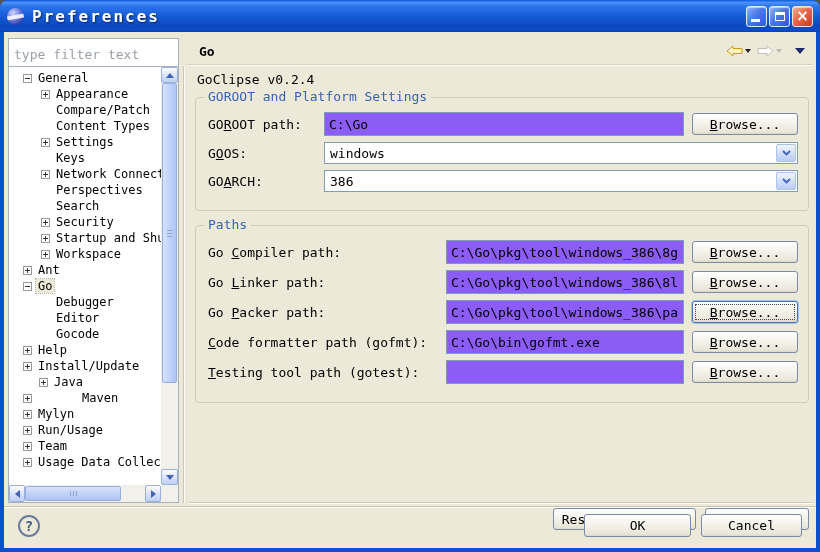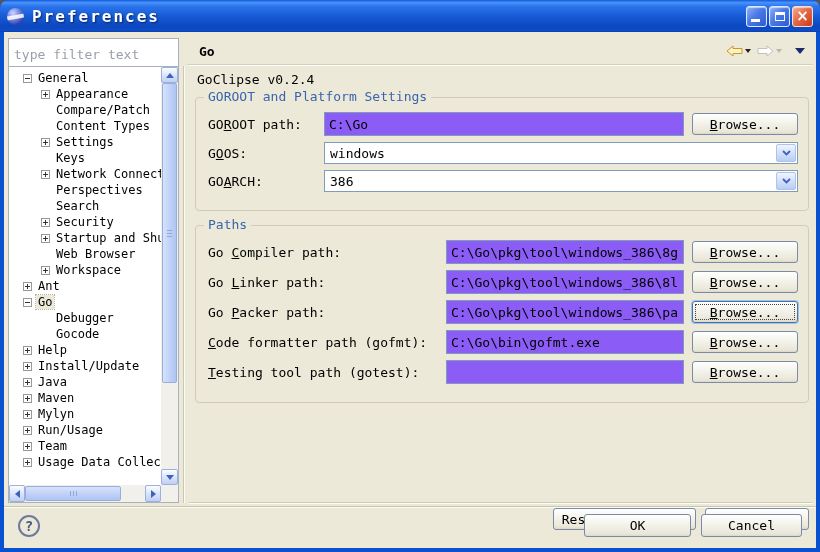--- a/index.html
+++ b/index.html
@@ -174,56 +174,56 @@
           </div>
           <div class="tree-item" style="padding-left: 32px;">
             <span class="expander plus"></span>
             <span class="t-label">Security</span>
           </div>
           <div class="tree-item" style="padding-left: 32px;">
             <span class="expander plus"></span>
             <span class="t-label">Startup and Shu</span>
           </div>
           <div class="tree-item" style="padding-left: 32px;">
-            <span class="expander none"></span>
-            <span class="t-label">Web Browser</span>
-          </div>
-          <div class="tree-item" style="padding-left: 32px;">
             <span class="expander plus"></span>
             <span class="t-label">Workspace</span>
           </div>
           <div class="tree-item" style="padding-left: 14px;">
             <span class="expander plus"></span>
             <span class="t-label">Ant</span>
           </div>
           <div class="tree-item selected" style="padding-left: 14px;">
             <span class="expander minus"></span>
             <span class="t-label">Go</span>
           </div>
           <div class="tree-item" style="padding-left: 32px;">
             <span class="expander none"></span>
             <span class="t-label">Debugger</span>
           </div>
           <div class="tree-item" style="padding-left: 32px;">
             <span class="expander none"></span>
+            <span class="t-label">Editor</span>
+          </div>
+          <div class="tree-item" style="padding-left: 32px;">
+            <span class="expander none"></span>
             <span class="t-label">Gocode</span>
           </div>
           <div class="tree-item" style="padding-left: 14px;">
             <span class="expander plus"></span>
             <span class="t-label">Help</span>
           </div>
           <div class="tree-item" style="padding-left: 14px;">
             <span class="expander plus"></span>
             <span class="t-label">Install/Update</span>
           </div>
-          <div class="tree-item" style="padding-left: 14px;">
+          <div class="tree-item" style="padding-left: 30px;">
             <span class="expander plus"></span>
             <span class="t-label">Java</span>
           </div>
-          <div class="tree-item" style="padding-left: 14px;">
+          <div class="tree-item" style="padding-left: 14px; gap: 44px;">
             <span class="expander plus"></span>
             <span class="t-label">Maven</span>
           </div>
           <div class="tree-item" style="padding-left: 14px;">
             <span class="expander plus"></span>
             <span class="t-label">Mylyn</span>
           </div>
           <div class="tree-item" style="padding-left: 14px;">
             <span class="expander plus"></span>
             <span class="t-label">Run/Usage</span>

